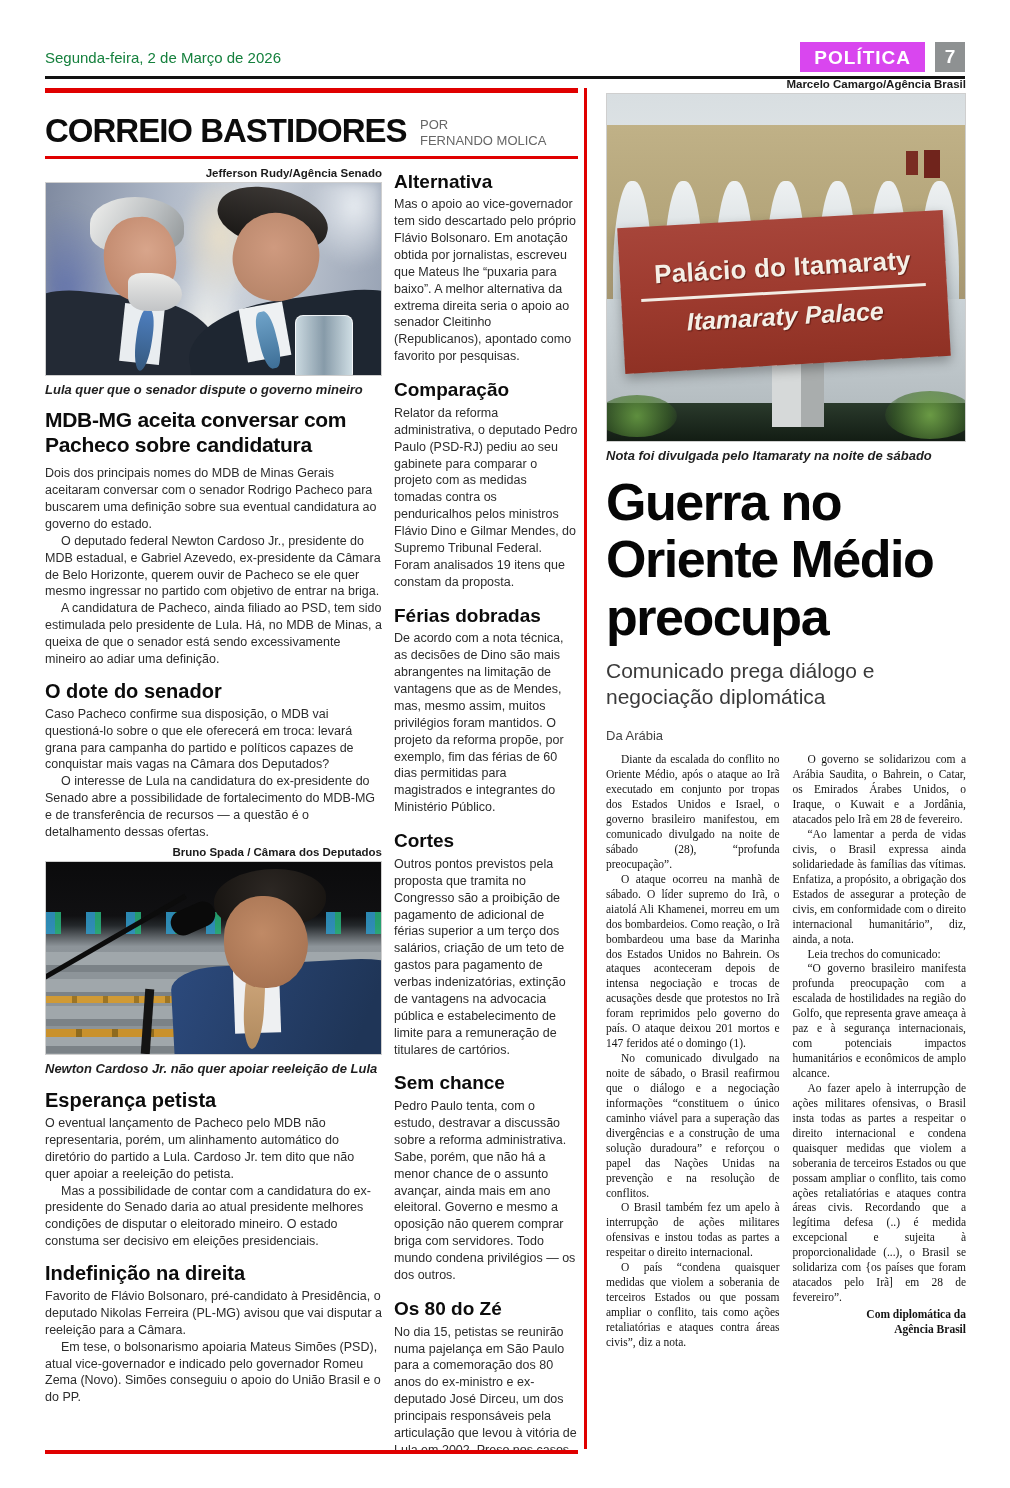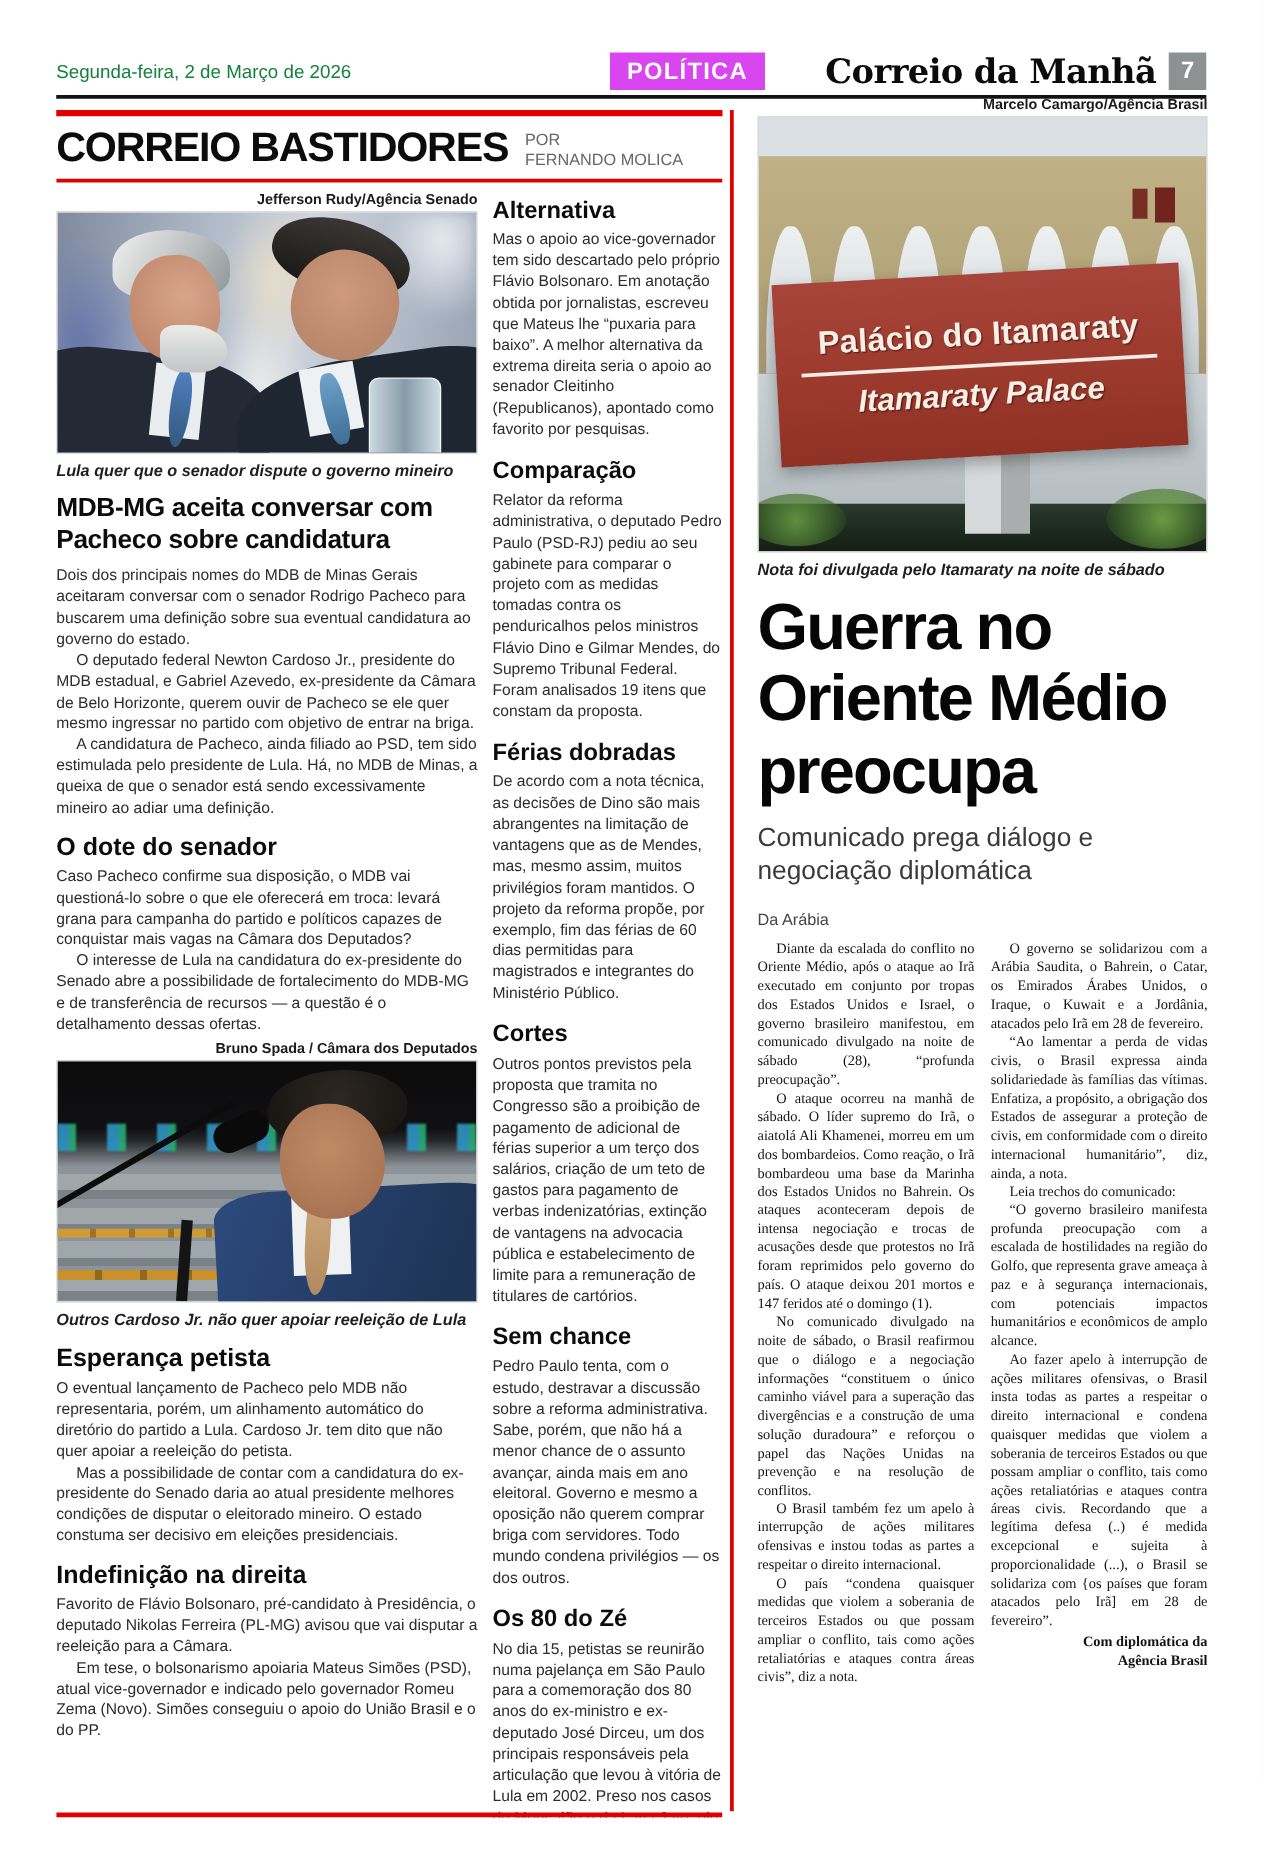--- a/index.html
+++ b/index.html
@@ -13,21 +13,21 @@
   .politica-box{background:#d946ef;color:#fff;font-weight:bold;font-size:19px;letter-spacing:1px;
     padding:4px 14px;line-height:1;height:22px;display:flex;align-items:center;}
   .masthead{font-family:"DejaVu Serif",serif;font-weight:bold;font-size:27px;color:#0b0b0b;
     letter-spacing:-0.5px;margin-left:48px;white-space:nowrap;}
   .numbox{width:30px;height:30px;background:#8e9192;color:#fff;font-weight:bold;font-size:19px;
     display:flex;align-items:center;justify-content:center;margin-left:10px;}
   .header-rule{position:absolute;left:45px;top:76px;width:920px;height:3px;background:#121212;}
 
   
   .feature{position:absolute;left:45px;top:88px;width:533px;height:1361px;border-top:5px solid #e00000;overflow:hidden;}
-  .feature-head{display:flex;align-items:flex-start;padding-top:7px;border-bottom:3px solid #e00000;padding-bottom:6px;justify-content:space-between;}
+  .feature-head{display:flex;align-items:flex-start;padding-top:20px;border-bottom:3px solid #e00000;padding-bottom:6px;justify-content:space-between;}
   .feature-title{margin:0;font-size:33px;font-weight:bold;letter-spacing:-1px;color:#0c0c0c;line-height:1.1;}
   .feature-byline{margin-left:auto;width:158px;font-size:13px;color:#666;line-height:1.25;padding-top:4px;}
   .feature-byline span{display:block;}
   .feature-cols{display:flex;gap:12px;padding-top:8px;}
   .colA{width:337px;flex:none;}
   .colB{flex:1;}
   .feature-bottom-bar{position:absolute;left:0;right:0;bottom:0;height:4px;background:#e00000;}
   .red-divider{position:absolute;left:584px;top:88px;width:3px;height:1361px;background:#e00000;}
 
   .credit{font-size:11.5px;font-weight:bold;color:#1b1b1b;text-align:right;margin:0 0 3px 0;}
@@ -138,21 +138,20 @@
 </style>
 </head>
 <body>
 
 <div class="page">
 
   <header class="header">
     <div class="date">Segunda-feira, 2 de Março de 2026</div>
     <div class="header-right">
       <div class="politica-box">POLÍTICA</div>
-      <div class="masthead">Correio da Manhã</div>
       <div class="numbox">7</div>
     </div>
   </header>
   <div class="header-rule"></div>
 
   <section class="feature">
     <div class="feature-head">
       <h1 class="feature-title">CORREIO BASTIDORES</h1>
       <div class="feature-byline">
         <span>POR</span>
@@ -201,21 +200,21 @@
           <div class="nc-suit"></div>
           <div class="nc-shirt"></div>
           <div class="nc-tie"></div>
           <div class="nc-hair"></div>
           <div class="nc-face"></div>
           <div class="mic-boom"></div>
           <div class="mic-stand"></div>
           <div class="mic-head"></div>
         </div>
 
-        <p class="caption">Outros Cardoso Jr. não quer apoiar reeleição de Lula</p>
+        <p class="caption">Newton Cardoso Jr. não quer apoiar reeleição de Lula</p>
 
         <h3 class="subhead">Esperança petista</h3>
         <p class="body-p">O eventual lançamento de Pacheco pelo MDB não representaria, porém, um alinhamento automático do diretório do partido a Lula. Cardoso Jr. tem dito que não quer apoiar a reeleição do petista.</p>
         <p class="body-p ind">Mas a possibilidade de contar com a candidatura do ex-presidente do Senado daria ao atual presidente melhores condições de disputar o eleitorado mineiro. O estado constuma ser decisivo em eleições presidenciais.</p>
 
         <h3 class="subhead">Indefinição na direita</h3>
         <p class="body-p">Favorito de Flávio Bolsonaro, pré-candidato à Presidência, o deputado Nikolas Ferreira (PL-MG) avisou que vai disputar a reeleição para a Câmara.</p>
         <p class="body-p ind">Em tese, o bolsonarismo apoiaria Mateus Simões (PSD), atual vice-governador e indicado pelo governador Romeu Zema (Novo). Simões conseguiu o apoio do União Brasil e o do PP.</p>
       </div>
 

